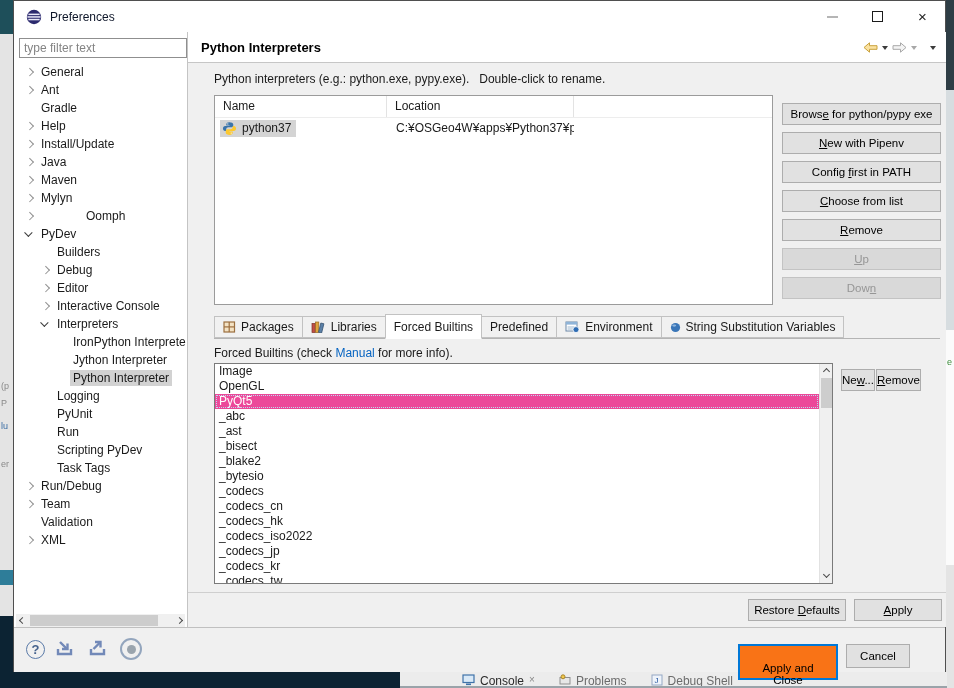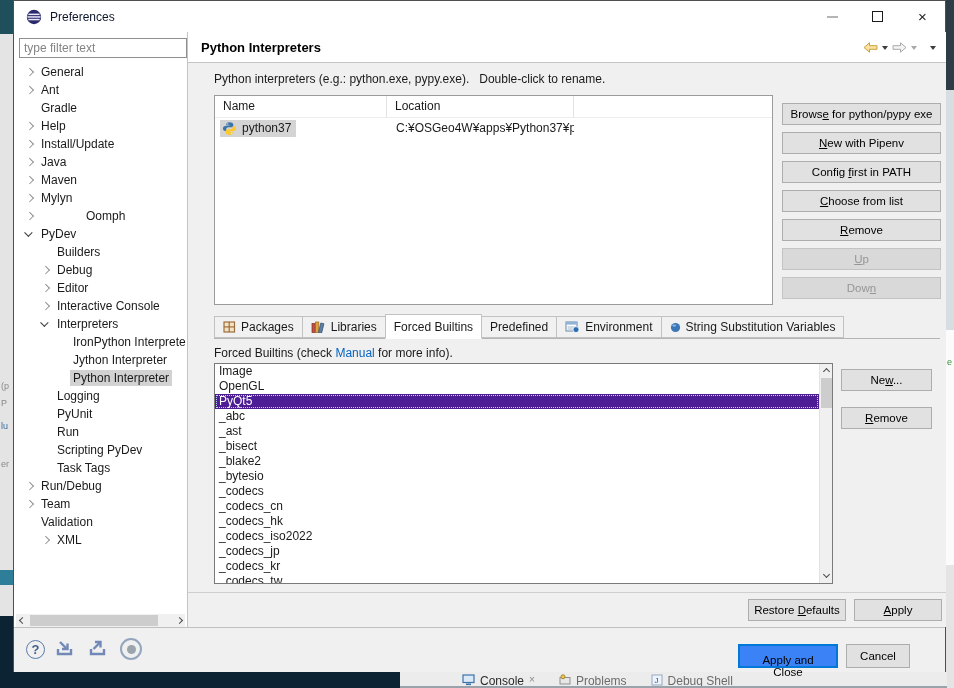--- a/index.html
+++ b/index.html
@@ -89,41 +89,41 @@
   .tab{height:22px;display:flex;align-items:center;gap:5px;padding:0 8px;background:#f1f1f1;border:1px solid #c2c2c2;box-sizing:border-box;margin-right:-1px;white-space:nowrap;}
   .tab.active{height:25px;background:#fff;border-bottom:1px solid #fff;margin-bottom:-1px;position:relative;z-index:2;}
   .icn{display:inline-flex;align-items:center;}
 
   .builtins-label{position:absolute;left:26px;top:314px;}
   .manual-link{color:#0563c1;cursor:pointer;}
 
   .builtins-list{position:absolute;left:26px;top:331px;width:619px;height:221px;background:#fff;border:1px solid #7a7a7a;box-sizing:border-box;overflow:hidden;}
   .list-items{position:absolute;left:0;top:0;right:13px;bottom:0;overflow:hidden;}
   .list-item{height:15px;line-height:15px;padding-left:4px;white-space:nowrap;}
-  .list-item.selected{background:#4c1d95;color:#fff;outline:1px dotted #bcd9f2;outline-offset:-2px;}
+  .list-item.selected{background:#ec4899;color:#fff;outline:1px dotted #bcd9f2;outline-offset:-2px;}
   .vscroll{position:absolute;right:0;top:0;width:13px;height:100%;background:#f0f0f0;border-left:1px solid #e2e2e2;box-sizing:border-box;}
   .varrow{position:absolute;left:0;width:12px;height:13px;}
   .varrow::before{content:"";position:absolute;left:3.5px;top:5px;width:4px;height:4px;border-top:1.5px solid #4a4a4a;border-right:1.5px solid #4a4a4a;}
   .varrow.up{top:0;} .varrow.up::before{transform:rotate(-45deg);}
   .varrow.down{bottom:0;} .varrow.down::before{top:2px;transform:rotate(135deg);}
   .vthumb{position:absolute;left:0.5px;top:14px;width:11px;height:30px;background:#cdcdcd;}
 
-  .builtin-buttons{position:absolute;left:653px;top:337px;width:91px;display:flex;flex-direction:column;gap:16px;}
+  .builtin-buttons{position:absolute;left:653px;top:337px;width:91px;display:flex;flex-direction:row;gap:1px;}
   .main-sep{position:absolute;left:0;top:560px;width:100%;border-top:1px solid #cfcfcf;}
   .btn-restore{position:absolute;left:560px;top:567px;width:98px;}
   .btn-apply{position:absolute;left:666px;top:567px;width:88px;}
 
   
   .dlg-footer{position:absolute;left:0;top:626px;width:100%;height:45px;background:#f0f0f0;border-top:1px solid #c0c0c0;box-sizing:border-box;}
   .footer-icons{position:absolute;left:12px;top:10px;display:flex;align-items:center;gap:9px;}
   .help-circle{width:19px;height:19px;border-radius:50%;border:1.6px solid #5a7aa8;color:#44618c;display:flex;align-items:center;justify-content:center;font-size:13px;font-weight:bold;background:none;padding:0;font-family:inherit;}
   .iconbtn{background:none;border:none;padding:0;display:inline-flex;align-items:center;}
   .record-circle{width:18px;height:18px;border-radius:50%;border:2px solid #93a5bd;display:flex;align-items:center;justify-content:center;}
   .record-dot{width:9px;height:9px;border-radius:50%;background:#9aa4ad;}
-  .btn-apply-close{position:absolute;left:724px;top:16px;width:100px;height:24px;border:2px solid #0078d7;background:#3b82f6;font-family:inherit;font-size:11.5px;padding:8px;}
+  .btn-apply-close{position:absolute;left:724px;top:16px;width:100px;height:24px;border:2px solid #0078d7;background:#f97316;font-family:inherit;font-size:11.5px;padding:16px;}
   .btn-cancel{position:absolute;left:832px;top:16px;width:64px;height:24px;}
 </style>
 </head>
 <body>
 
 <div class="abs bg-left">
   <span class="frag f0">(p</span>
   <span class="frag f1">P</span>
   <span class="frag f2">lu</span>
   <span class="frag f3">er</span>
@@ -293,21 +293,21 @@
           <span class="tlabel">Run/Debug</span>
         </div>
         <div class="tree-item" style="padding-left: 8px;">
           <span class="chev collapsed"></span>
           <span class="tlabel">Team</span>
         </div>
         <div class="tree-item" style="padding-left: 8px;">
           <span class="chev none"></span>
           <span class="tlabel">Validation</span>
         </div>
-        <div class="tree-item" style="padding-left: 24px; text-align: right;">
+        <div class="tree-item" style="padding-left: 8px; text-align: right;">
           <span class="chev collapsed"></span>
           <span class="tlabel">XML</span>
         </div>
       </div>
     <div class="hscroll">
       <span class="harrow left"></span>
       <span class="hthumb"></span>
       <span style="flex:1"></span>
       <span class="harrow right"></span>
     </div>

